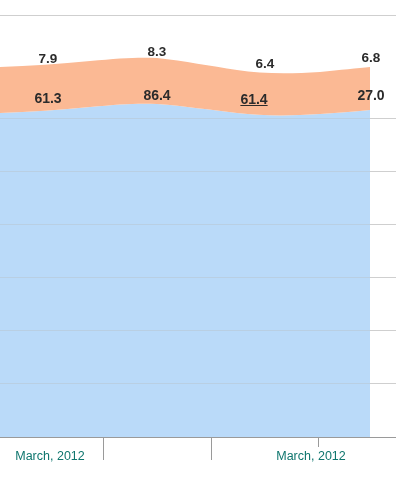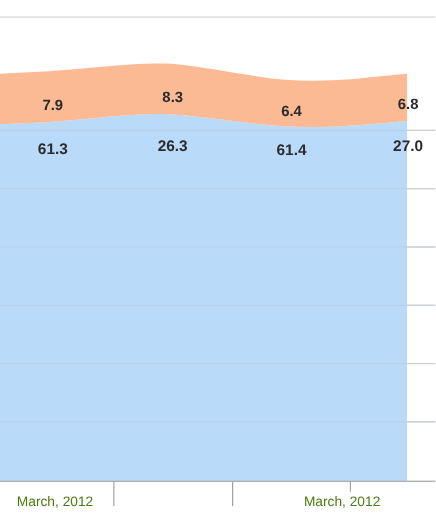--- a/index.html
+++ b/index.html
@@ -58,30 +58,29 @@
 
   
   .value-label {
     position: absolute;
     font-size: 14px;
     font-weight: bold;
     color: #2b2b2b;
     text-align: center;
     white-space: nowrap;
     transform: translateX(-50%);
-    margin-top: 37px;
   }
   .value-label.upper {
     font-size: 13.5px;
   }
 
   .tick-label {
     position: absolute;
     font-size: 12.5px;
-    color: #4d7c0f;
+    color: #0f766e;
     white-space: nowrap;
     transform: translateX(-50%);
   }
 </style>
 </head>
 <body>
 
 <div id="chart-root">
 
   <div class="gridline" style="top:15px;"></div>
@@ -123,22 +122,22 @@
   <div class="gridline" style="top:277px; left:370px; width:26px;"></div>
   <div class="gridline" style="top:330px; left:370px; width:26px;"></div>
   <div class="gridline" style="top:383px; left:370px; width:26px;"></div>
 
   <div class="value-label upper" style="left:48px;  top:51px;">7.9</div>
   <div class="value-label upper" style="left:157px; top:44px;text-align:center;">8.3</div>
   <div class="value-label upper" style="left:265px; top:56px;">6.4</div>
   <div class="value-label upper" style="left:371px; top:50px;">6.8</div>
 
   <div class="value-label" style="left:48px;  top:90px;">61.3</div>
-  <div class="value-label" style="left:157px; top:87px;">26.3</div>
-  <div class="value-label" style="left:265px; top:91px;">61.4</div>
+  <div class="value-label" style="left:157px; top:87px;">86.4</div>
+  <div class="value-label" style="left:254px; top:91px;text-decoration:underline;">61.4</div>
   <div class="value-label" style="left:371px; top:87px;">27.0</div>
 
   <div class="axis-line" style="top:437px;"></div>
   <div class="axis-tick" style="left:103px; top:438px; height:22px;"></div>
   <div class="axis-tick" style="left:211px; top:438px; height:22px;"></div>
   <div class="axis-tick" style="left:318px; top:438px; height:9px;"></div>
 
   <div class="tick-label" style="left:50px;  top:449px;">March, 2012</div>
   <div class="tick-label" style="left:311px; top:449px;">March, 2012</div>
 

